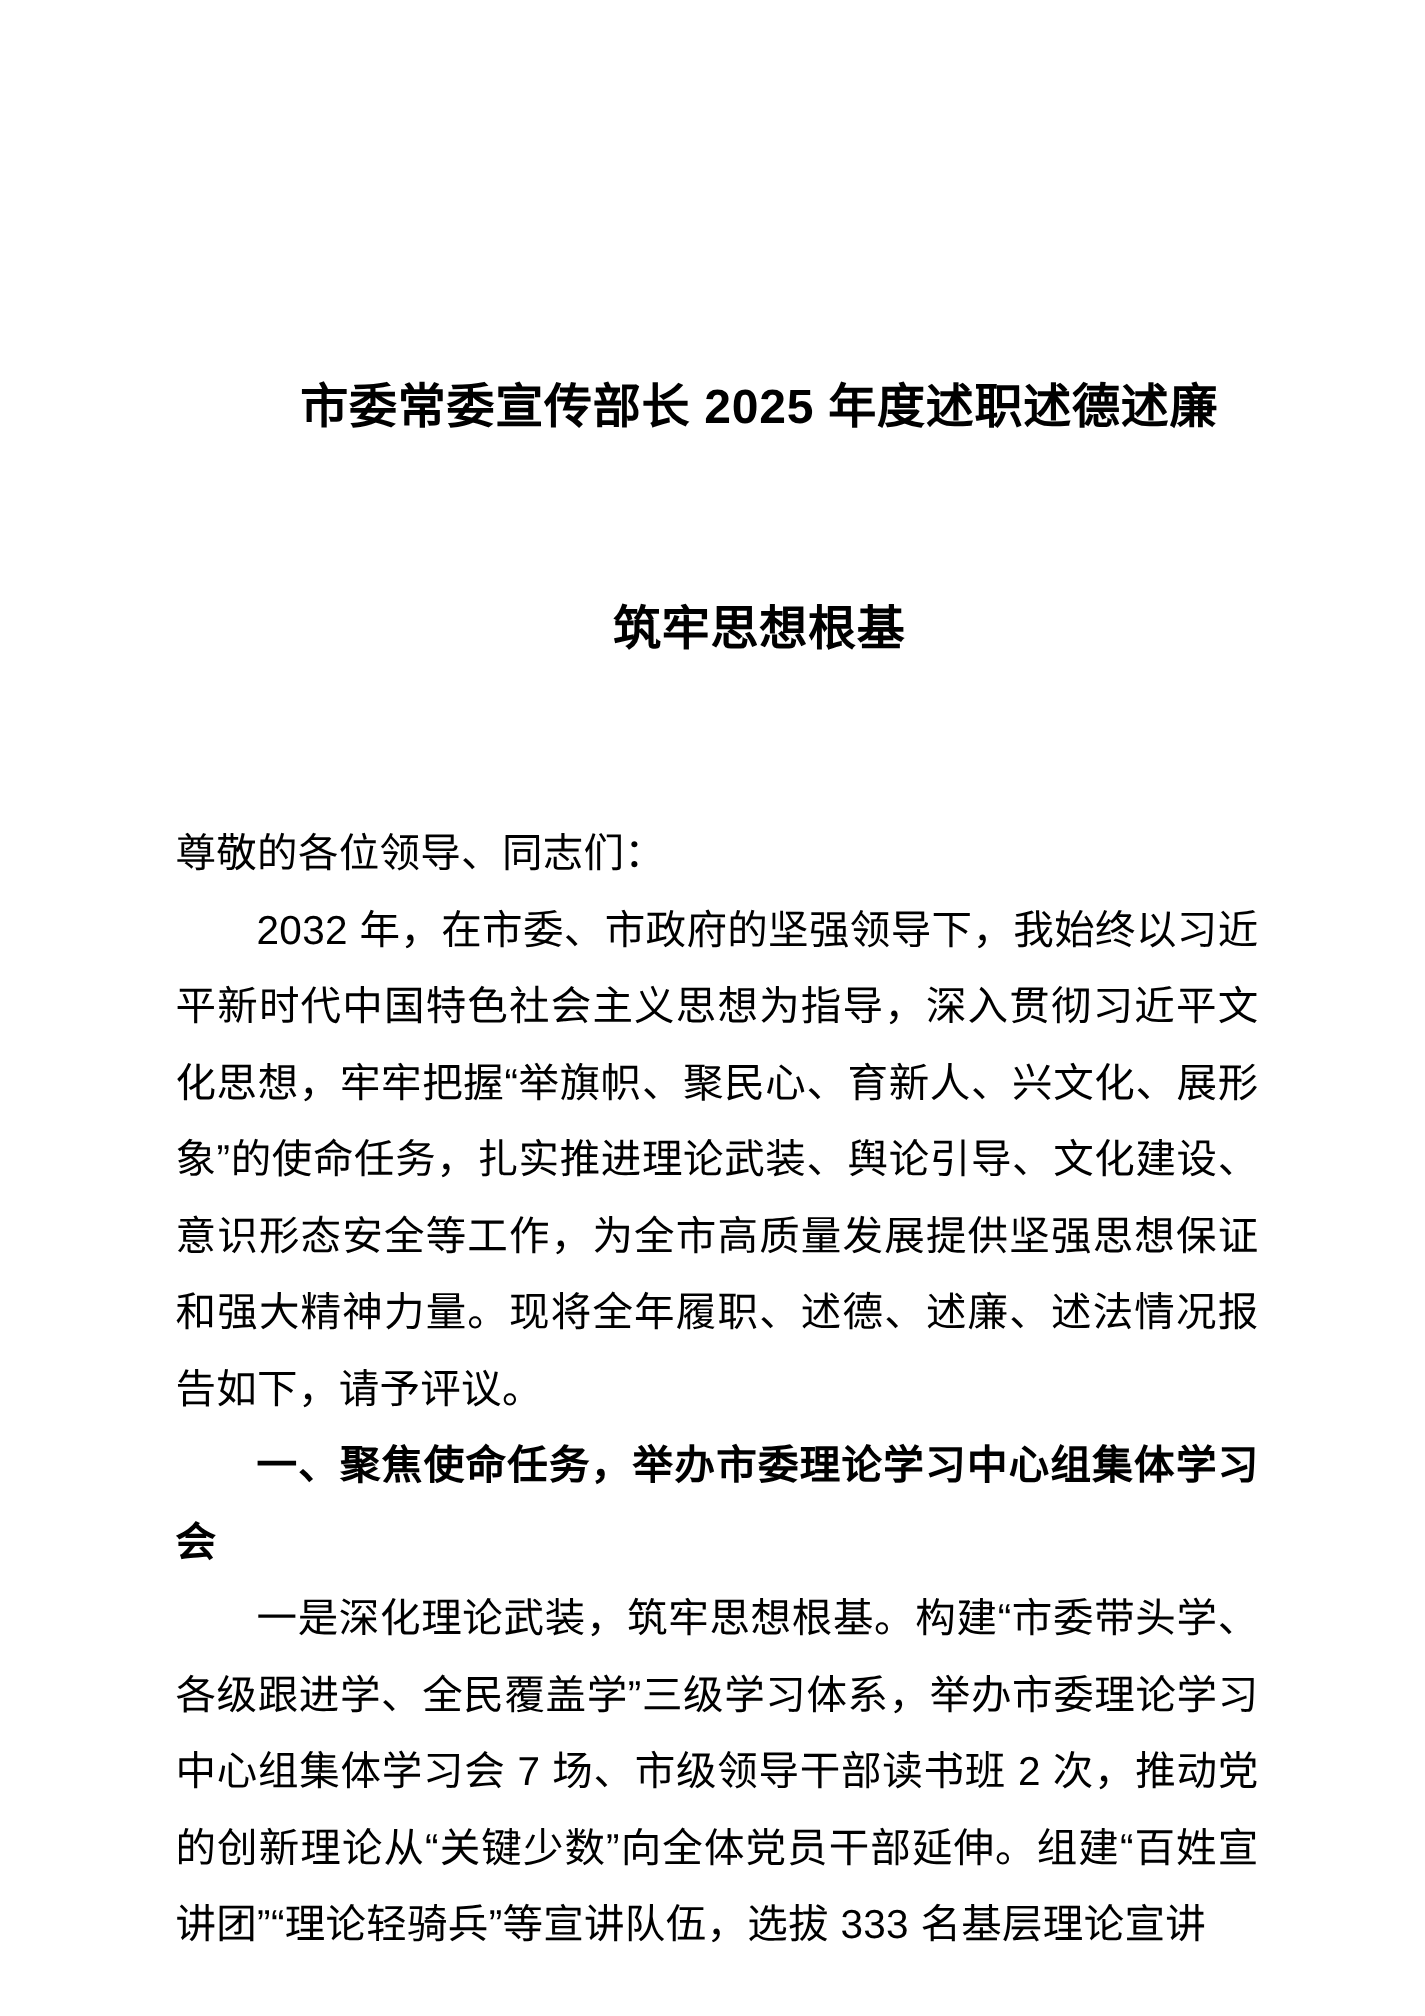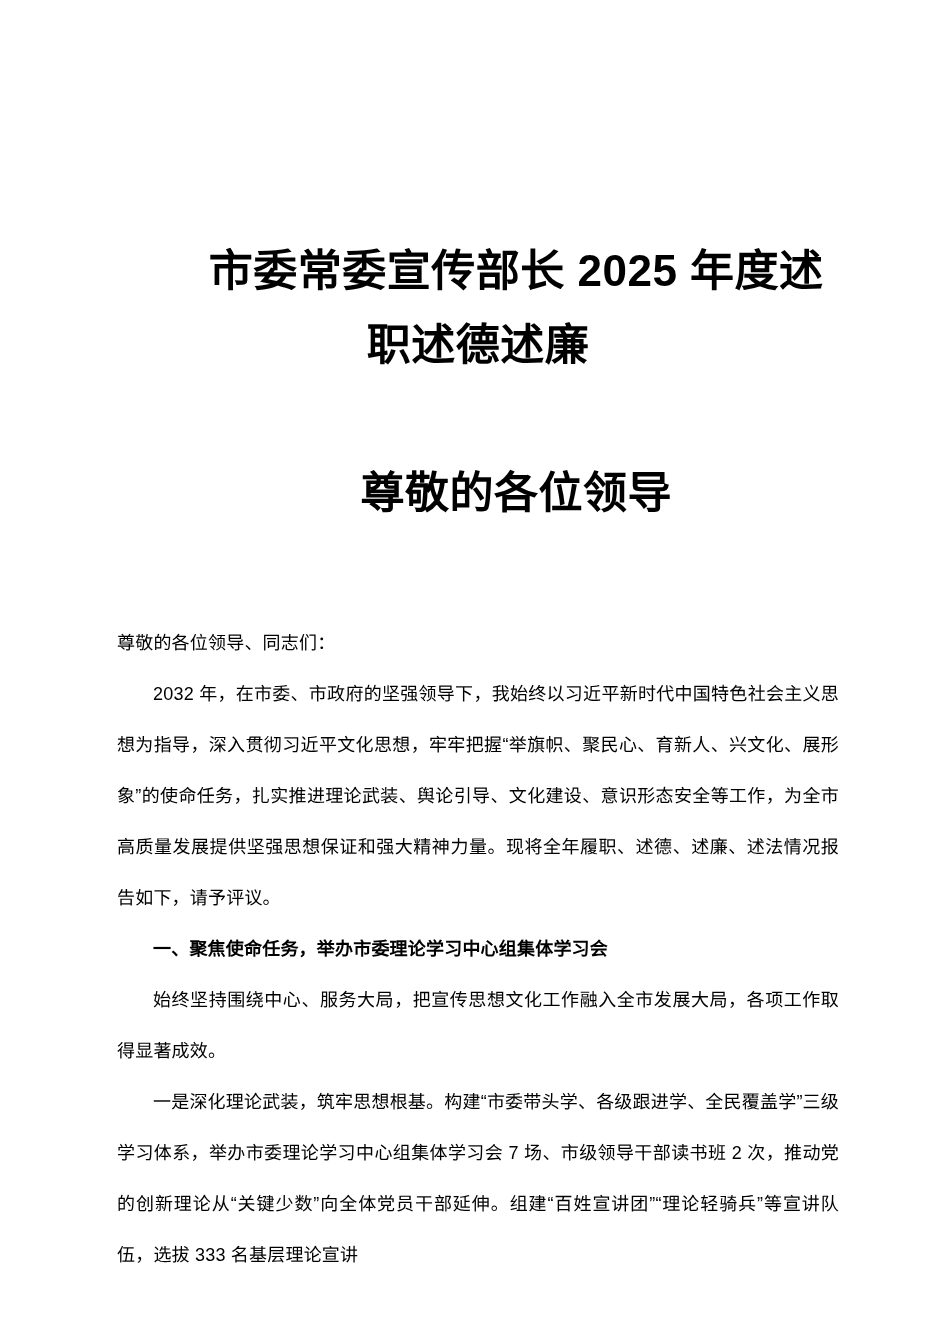--- a/index.html
+++ b/index.html
@@ -27,35 +27,35 @@
 
   .content {
     position: absolute;
     left: 117px;
     top: 160px;
     width: 722px;
   }
 
   
   .doc-title {
-    font-size: 44px;
+    font-size: 32px;
     font-weight: bold;
     line-height: 74px;
     text-align: center;
     letter-spacing: 0.5px;
     margin: 0;
     padding: 0;
     color: #000000;
     white-space: pre-wrap;
     word-break: break-all;
   }
 
   
   .para {
-    font-size: 18px;
+    font-size: 27px;
     line-height: 51px;
     text-align: justify;
     text-justify: inter-ideograph;
     margin: 0;
     padding: 0;
     color: #000000;
     word-break: break-all;
     letter-spacing: 0.2px;
   }
 
@@ -77,29 +77,28 @@
   }
 </style>
 </head>
 <body>
 
 <div class="page">
   <div class="content">
 
     <h1 class="doc-title">
       <span>市委常委宣传部长 2025 年度述职述德述廉</span><br>
-      <span>尊敬的各位领导</span>
+      <span>筑牢思想根基</span>
     </h1>
 
     <div class="spacer-title-body"></div>
 
     <p class="para salutation">尊敬的各位领导、同志们：</p>
 
     <p class="para indent">2032 年，在市委、市政府的坚强领导下，我始终以习近平新时代中国特色社会主义思想为指导，深入贯彻习近平文化思想，牢牢把握“举旗帜、聚民心、育新人、兴文化、展形象”的使命任务，扎实推进理论武装、舆论引导、文化建设、意识形态安全等工作，为全市高质量发展提供坚强思想保证和强大精神力量。现将全年履职、述德、述廉、述法情况报告如下，请予评议。</p>
 
     <p class="para heading">一、聚焦使命任务，举办市委理论学习中心组集体学习会</p>
 
-    <p class="para indent">始终坚持围绕中心、服务大局，把宣传思想文化工作融入全市发展大局，各项工作取得显著成效。</p>
 
     <p class="para indent">一是深化理论武装，筑牢思想根基。构建“市委带头学、各级跟进学、全民覆盖学”三级学习体系，举办市委理论学习中心组集体学习会 7 场、市级领导干部读书班 2 次，推动党的创新理论从“关键少数”向全体党员干部延伸。组建“百姓宣讲团”“理论轻骑兵”等宣讲队伍，选拔 333 名基层理论宣讲</p>
 
   </div>
 </div>
 
 </body></html>

